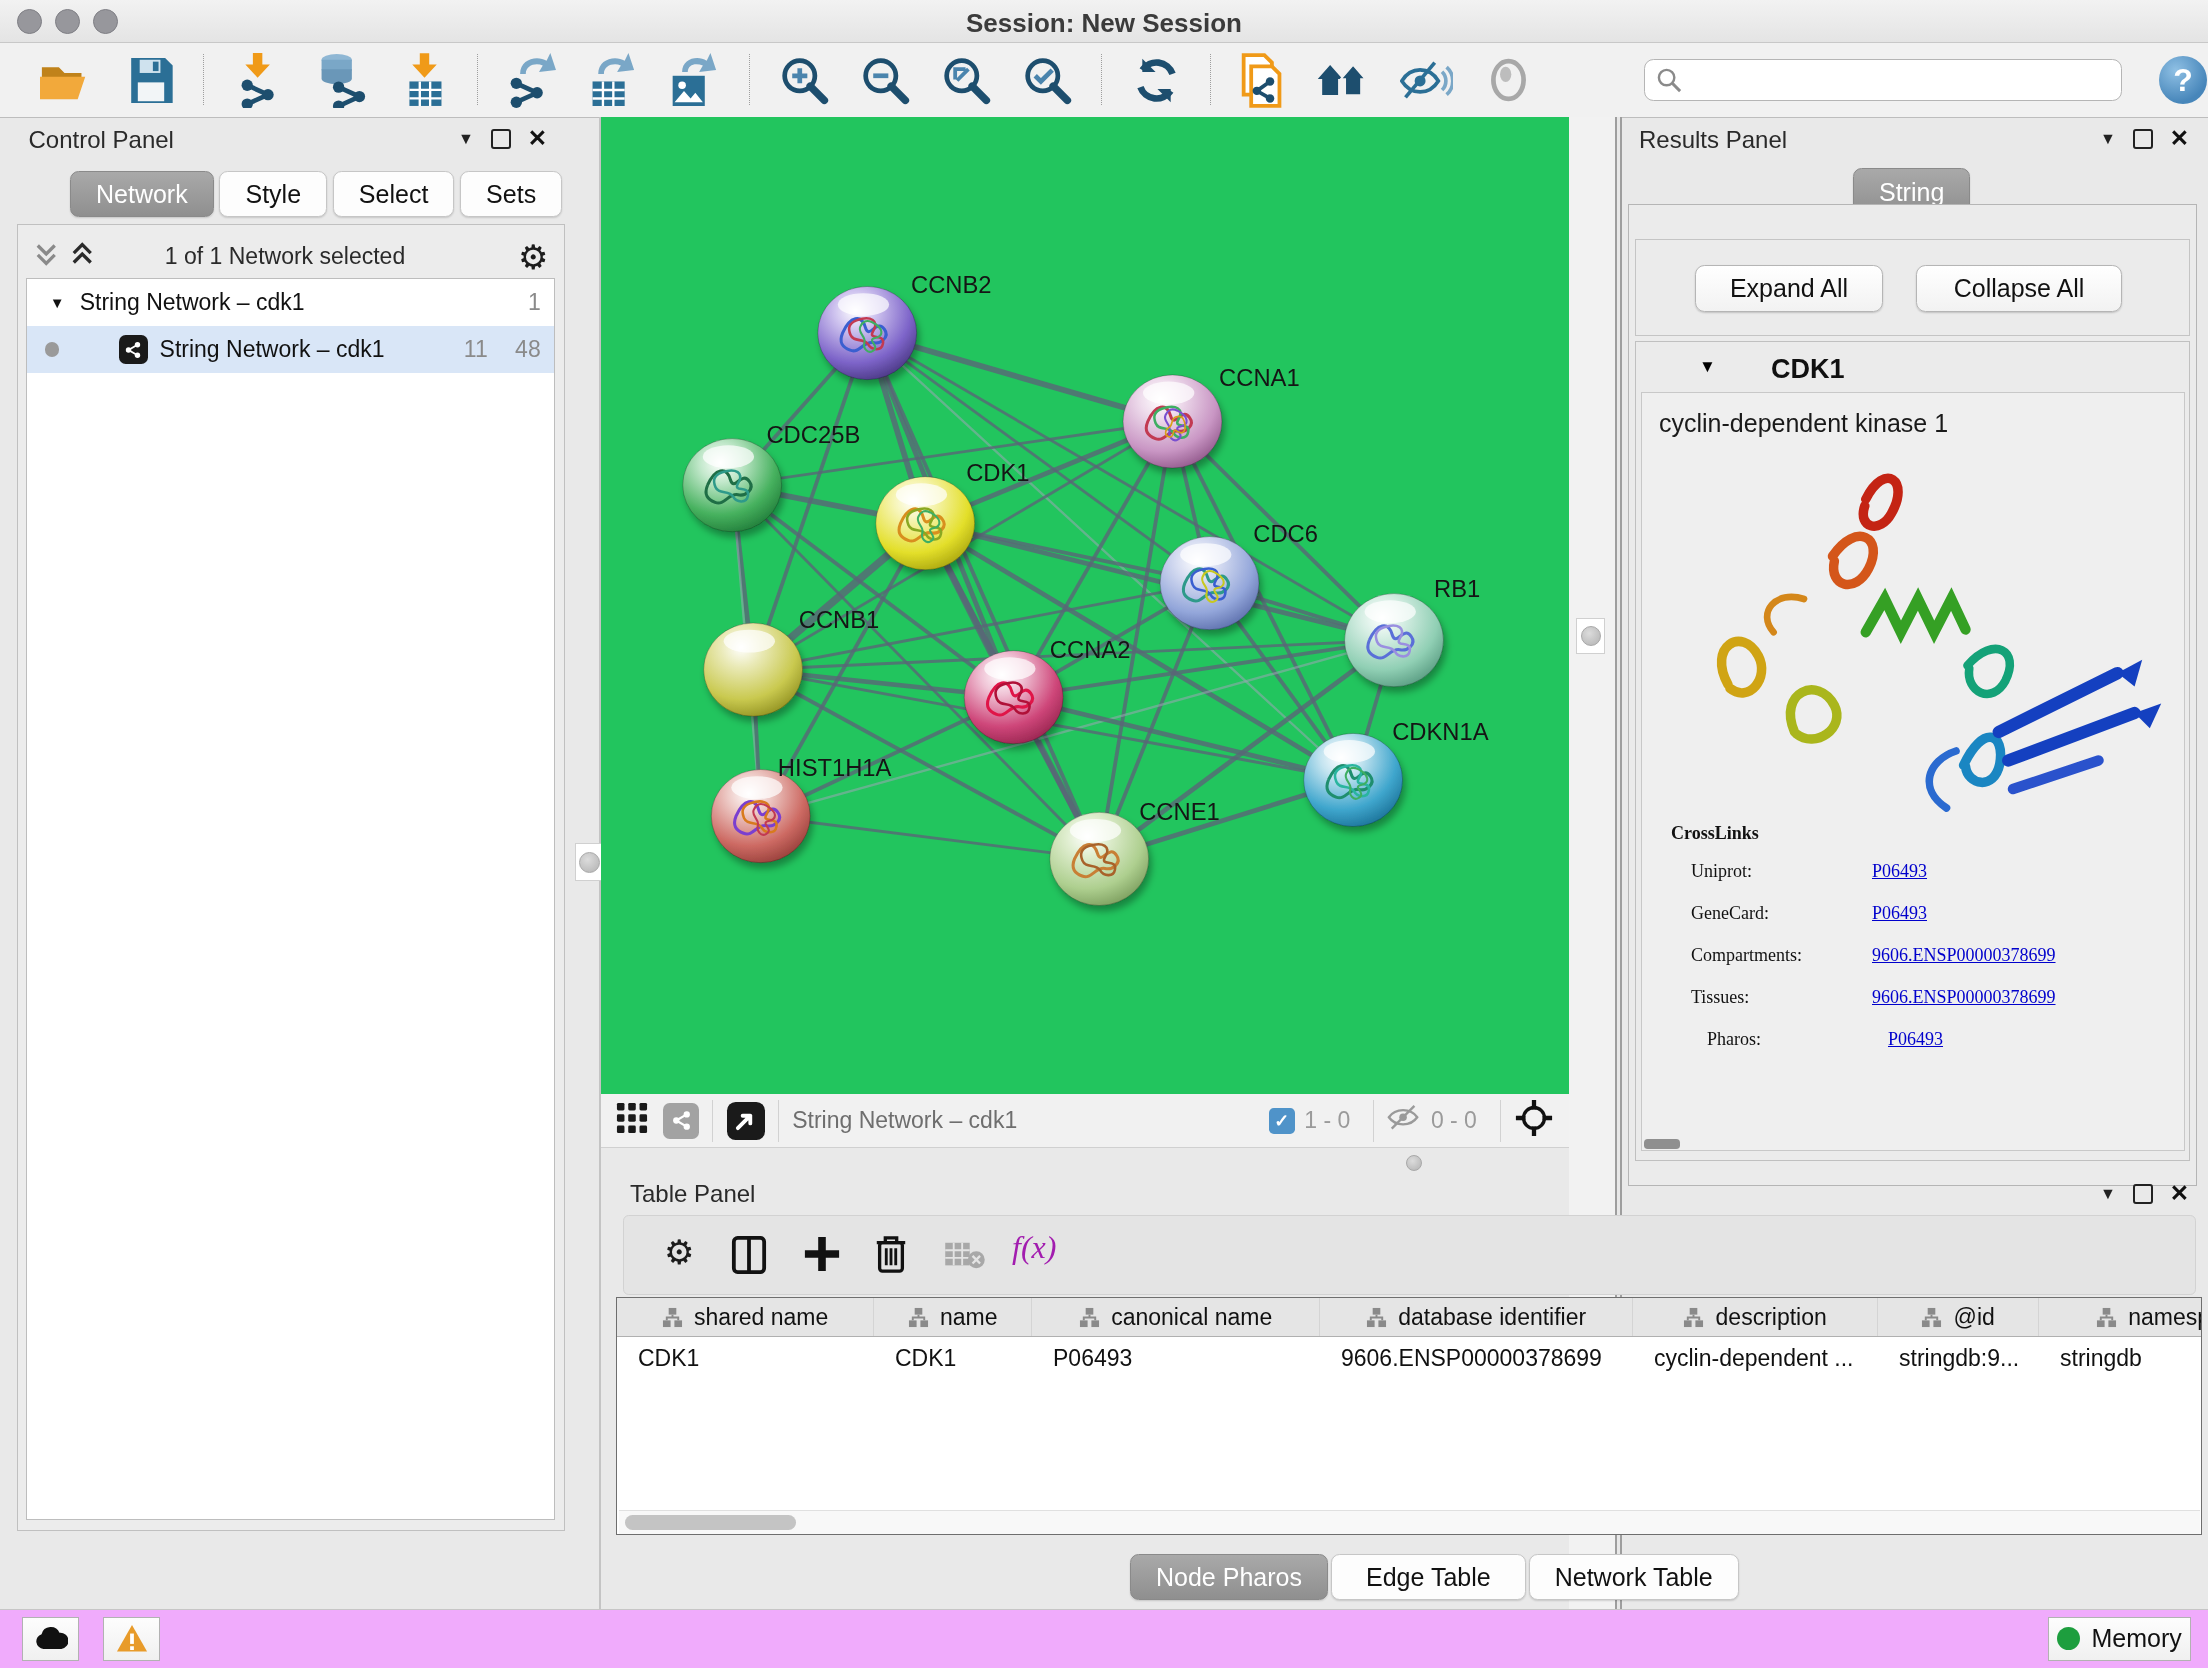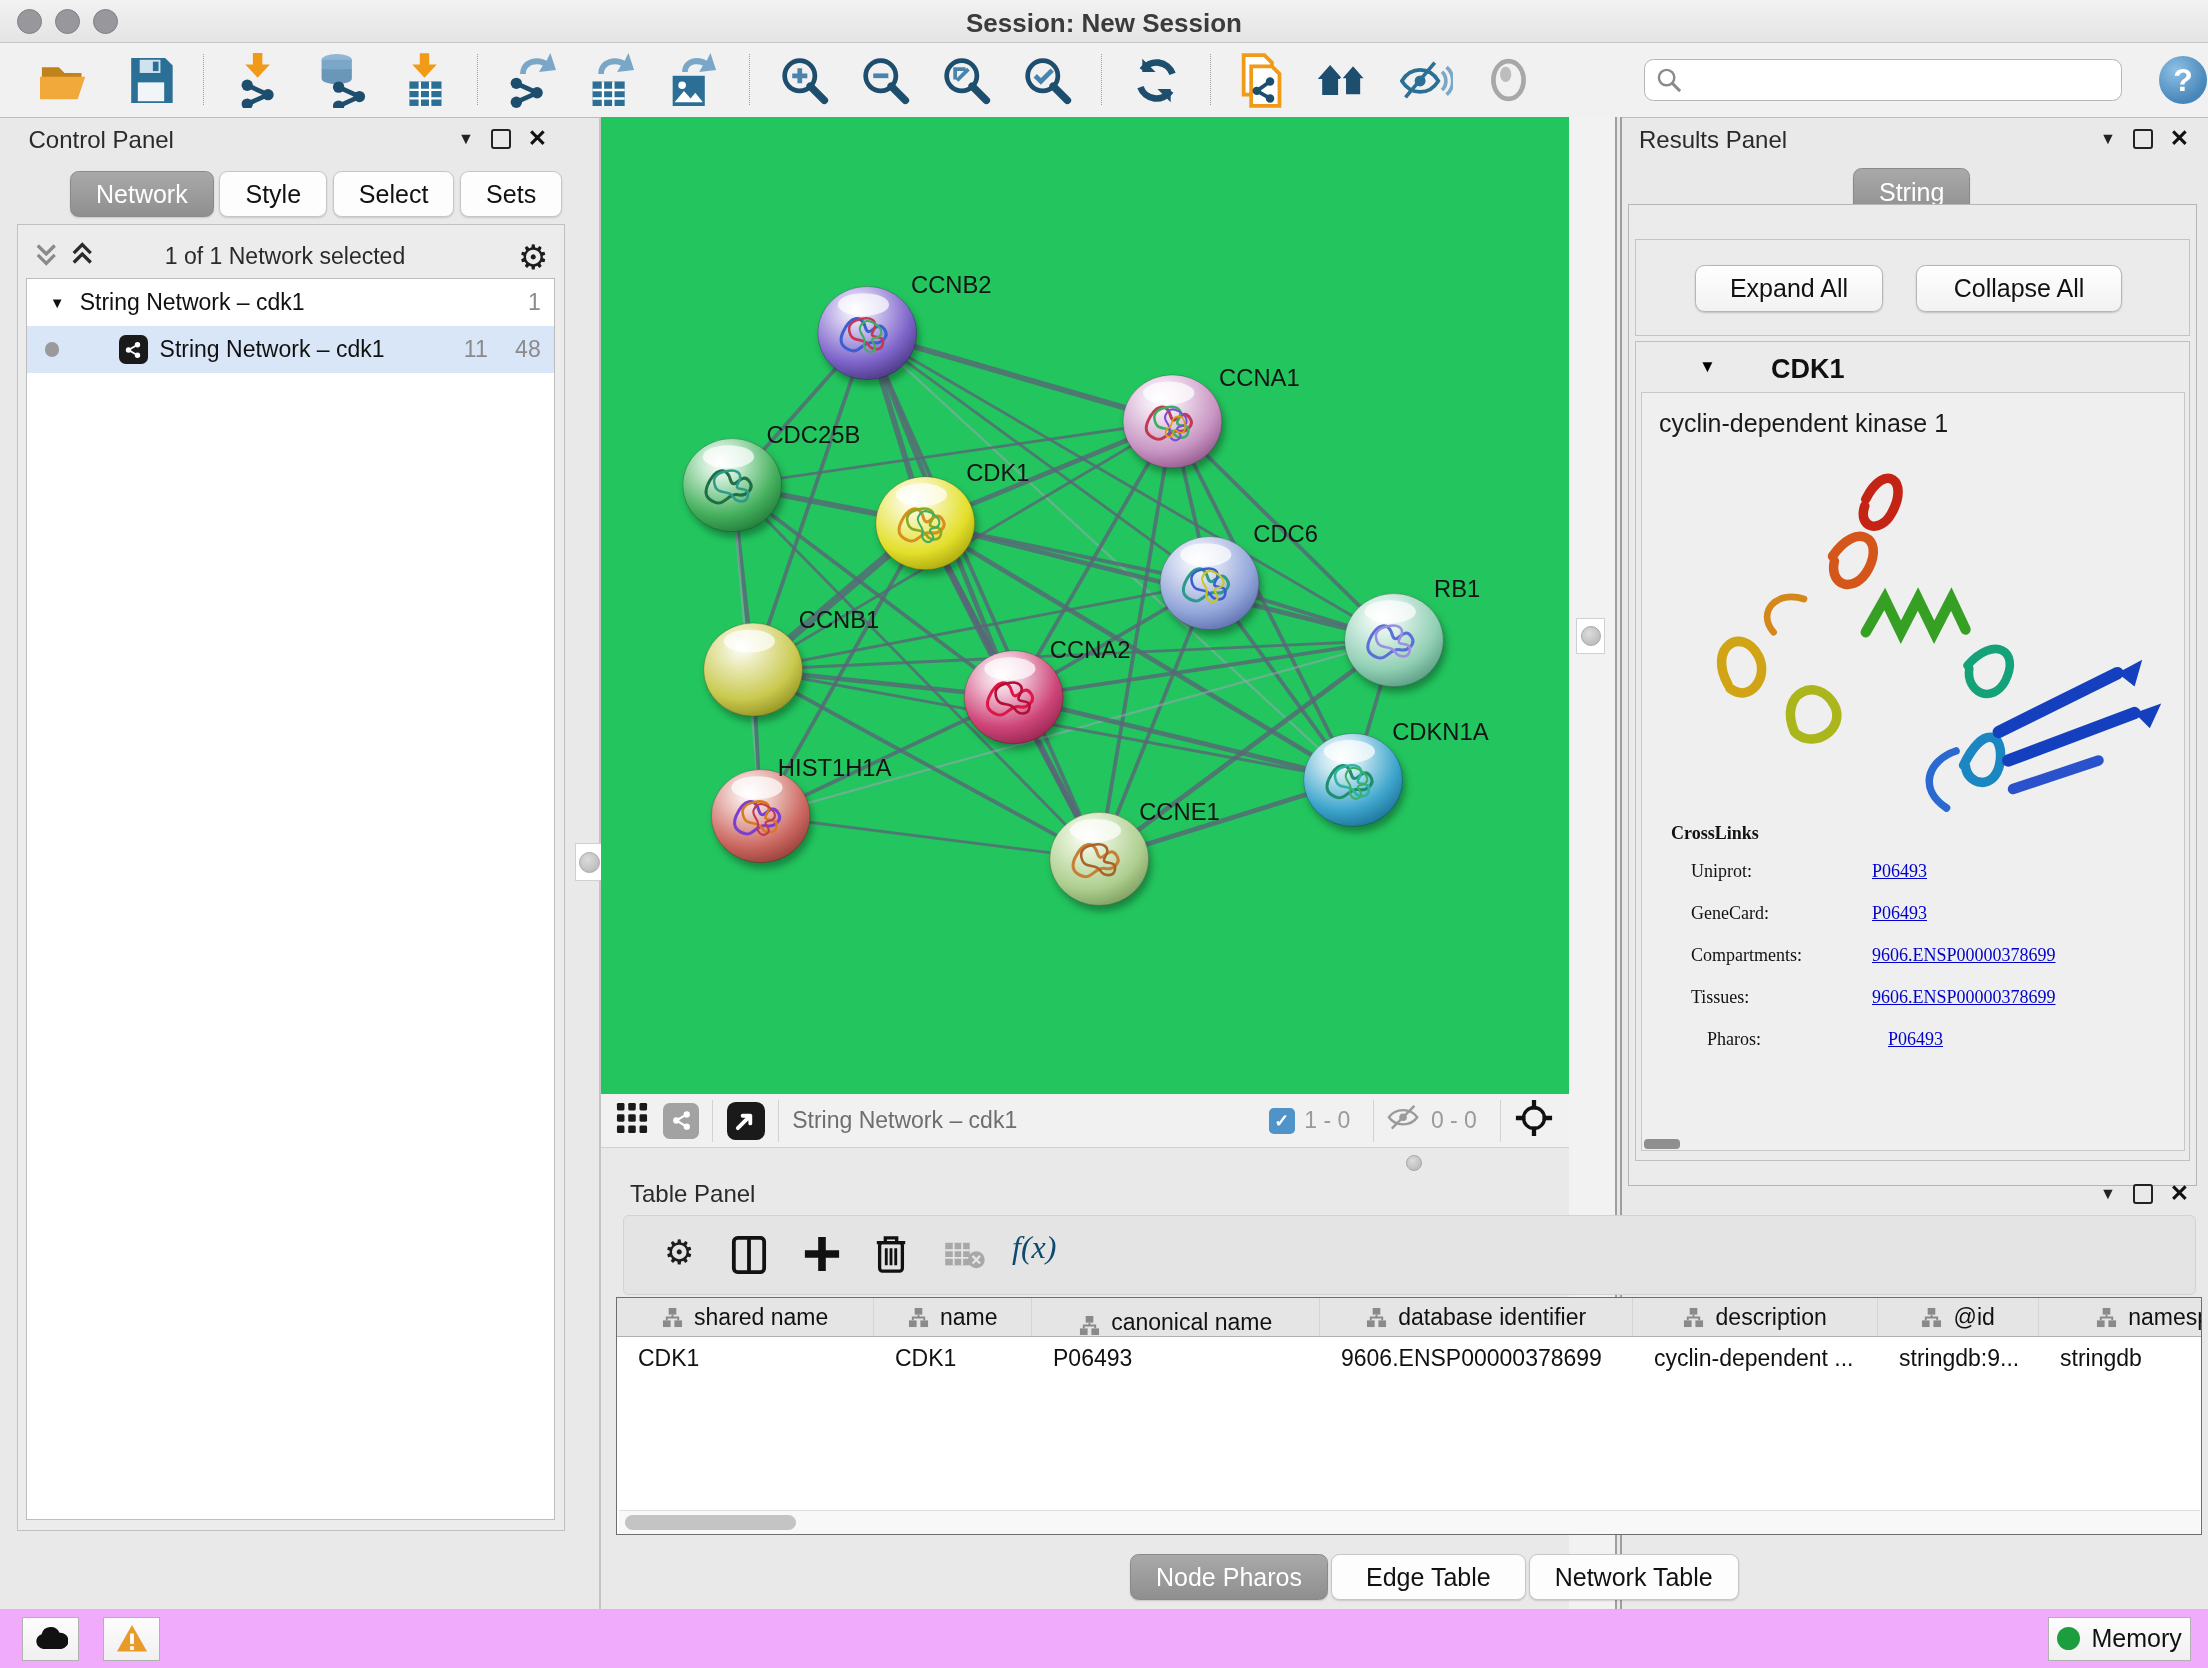--- a/index.html
+++ b/index.html
@@ -62,21 +62,21 @@
   .th{display:flex;align-items:center;justify-content:center;gap:11.4px;font-size:23px;color:#111;
     border-right:1.4px solid #d4d4d4;box-sizing:border-box;flex:none;overflow:hidden;}
   .tdrow{display:flex;height:42px;}
   .td{font-size:23px;color:#111;padding-left:21px;display:flex;align-items:center;box-sizing:border-box;flex:none;overflow:hidden;white-space:nowrap;}
   .hscroll{left:619px;top:1510px;width:1581px;height:23px;background:#f8f8f8;border-top:1px solid #e0e0e0;}
   .hthumb{left:5.7px;top:3.8px;width:171px;height:15px;border-radius:7.6px;background:#c4c4c4;}
   .statusbar{left:0;top:1609px;width:2208px;height:59px;background:#f0abfc;border-top:1.4px solid #c6c6c6;}
   .sbtn{top:6.7px;height:42px;background:linear-gradient(#fdfdfd,#f0f0f0);border:1.4px solid #b2b2b2;
     display:flex;align-items:center;justify-content:center;}
   .gearglyph{font-size:34px;color:#1c1c1c;line-height:1;}
-  .fx{font-family:"Liberation Serif",serif;font-style:italic;font-size:32px;color:#0c4a6e;}
+  .fx{font-family:"Liberation Serif",serif;font-style:italic;font-size:32px;color:#a21caf;}
 </style>
 </head>
 <body>
 
 <div class="abs titlebar">
   <div class="abs tl" style="left:17px"></div>
   <div class="abs tl" style="left:55px"></div>
   <div class="abs tl" style="left:93px"></div>
   <div class="abs wintitle">Session: New Session</div>
 </div>
@@ -687,21 +687,21 @@
         <svg width="21" height="21" viewBox="0 0 22 22">
           <g fill="#8a8a8a">
             <rect x="7" y="1" width="8" height="7"></rect>
             <rect x="1" y="14" width="8" height="7"></rect>
             <rect x="13" y="14" width="8" height="7"></rect>
             <path d="M11 8 v3 M5 14 v-3 h12 v3" stroke="#8a8a8a" stroke-width="2" fill="none"></path>
           </g>
         </svg>
         <span>name</span>
       </div>
-      <div class="th" style="width: 288px; align-items: flex-end;">
+      <div class="th" style="width: 288px;">
         <svg width="21" height="21" viewBox="0 0 22 22">
           <g fill="#8a8a8a">
             <rect x="7" y="1" width="8" height="7"></rect>
             <rect x="1" y="14" width="8" height="7"></rect>
             <rect x="13" y="14" width="8" height="7"></rect>
             <path d="M11 8 v3 M5 14 v-3 h12 v3" stroke="#8a8a8a" stroke-width="2" fill="none"></path>
           </g>
         </svg>
         <span>canonical name</span>
       </div>

